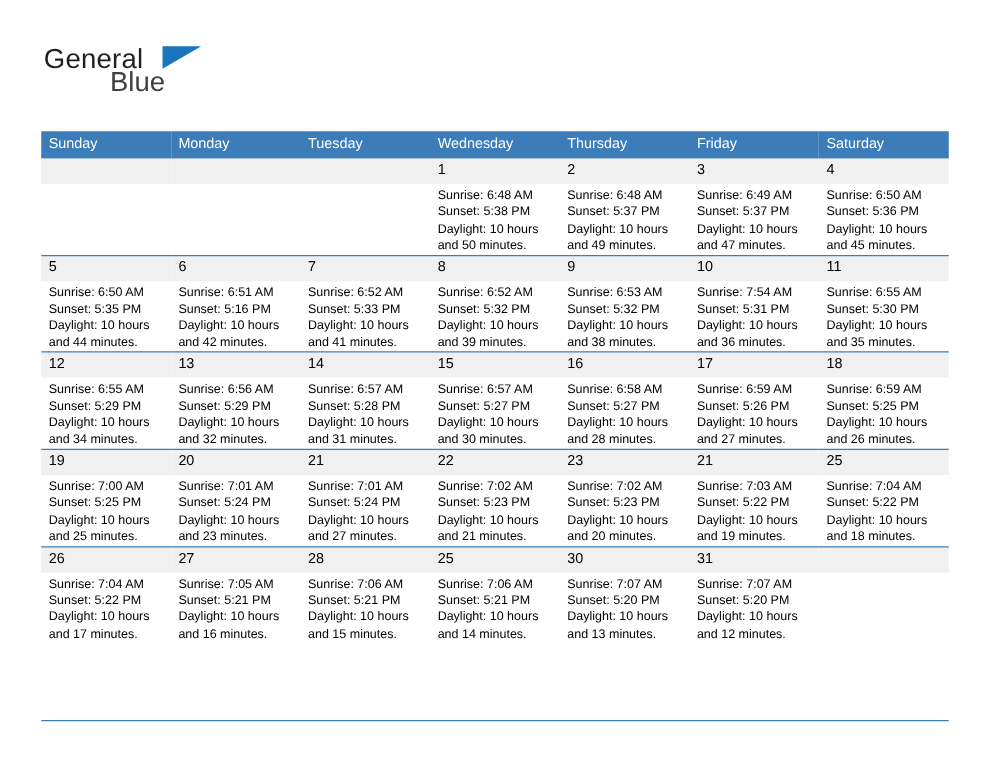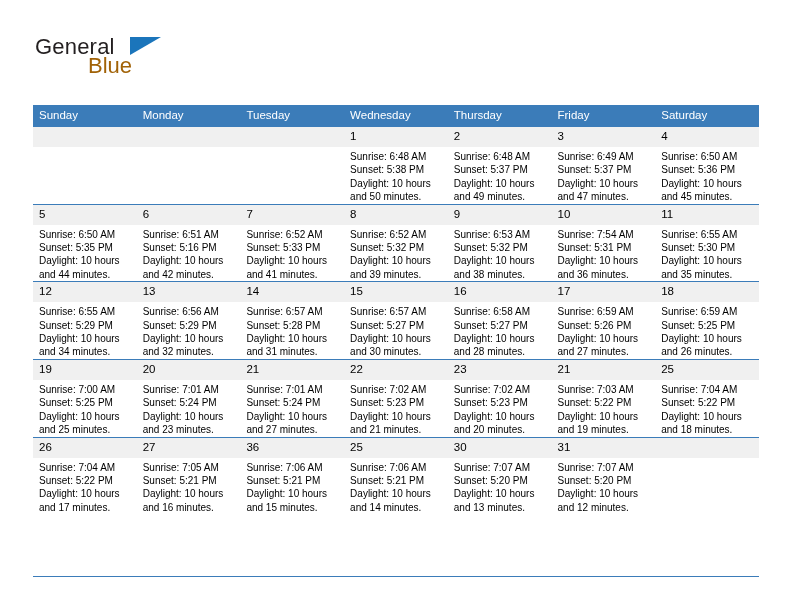--- a/index.html
+++ b/index.html
@@ -45,21 +45,21 @@
     letter-spacing: .2px;
     color: #231f20;
     font-family: "Liberation Sans", sans-serif;
     line-height: 26px;
   }
   .brand-blue {
     position: absolute;
     left: 55px;
     top: 19px;
     font-size: 22px;
-    color: #a16207;
+    color: #404040;
     font-family: "Liberation Sans", sans-serif;
     line-height: 26px;
   }
   .brand-tri {
     position: absolute;
     left: 97px;
     top: 3px;
     width: 0;
     height: 0;
     border-left: 31px solid #1b75bb;
@@ -440,21 +440,21 @@
           <td>
             <div class="daynum">27</div>
             <div class="info">
               <div>Sunrise: 7:05 AM</div>
               <div>Sunset: 5:21 PM</div>
               <div>Daylight: 10 hours</div>
               <div>and 16 minutes.</div>
             </div>
           </td>
           <td>
-            <div class="daynum">36</div>
+            <div class="daynum">28</div>
             <div class="info">
               <div>Sunrise: 7:06 AM</div>
               <div>Sunset: 5:21 PM</div>
               <div>Daylight: 10 hours</div>
               <div>and 15 minutes.</div>
             </div>
           </td>
           <td>
             <div class="daynum">25</div>
             <div class="info">

